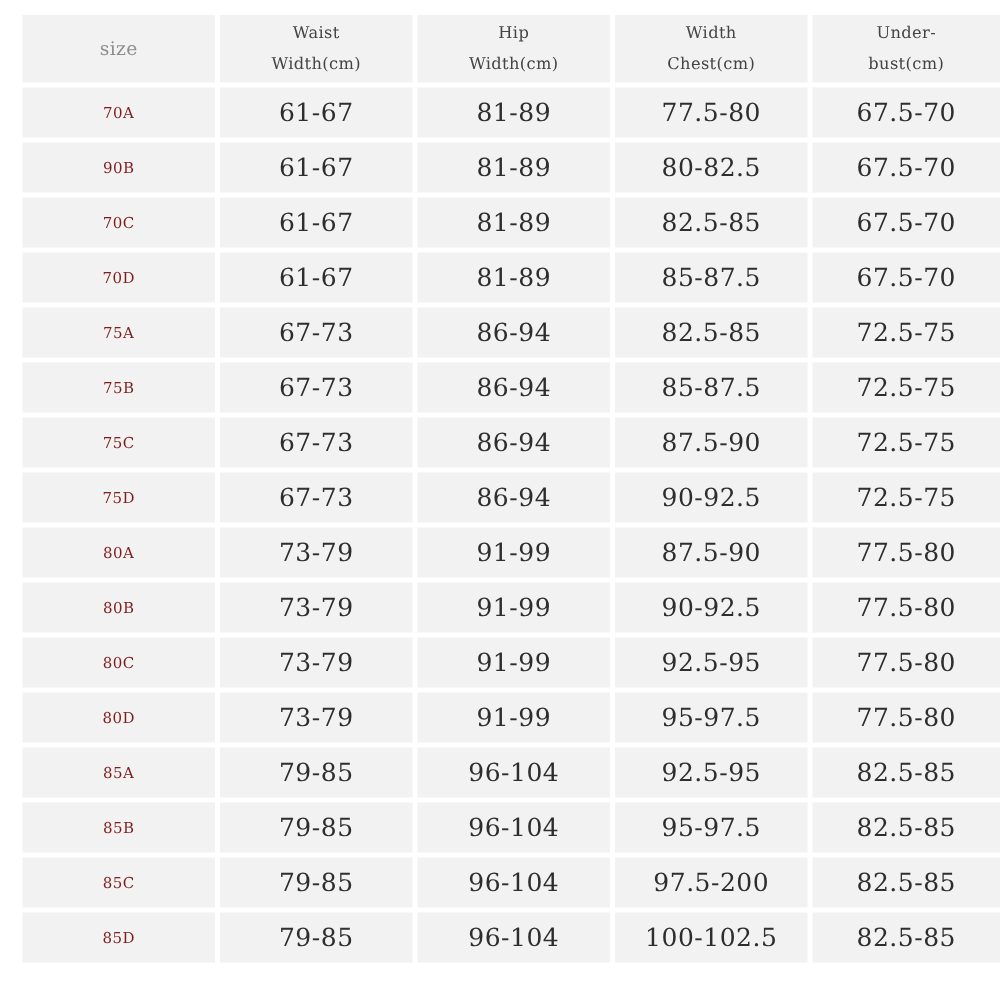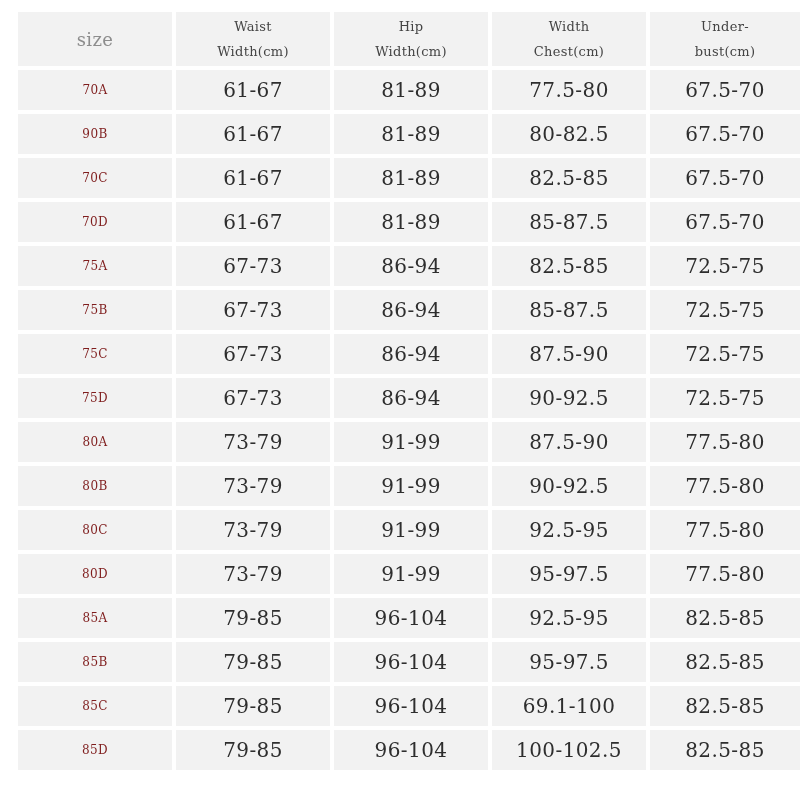--- a/index.html
+++ b/index.html
@@ -68,21 +68,21 @@
     height: 54px;
     font-weight: normal;
     font-size: 13px;
     line-height: 25px;
     color: #444444;
     letter-spacing: 0.3px;
   }
 
   .size-table thead th.head-size {
     color: #8d8d8d;
-    font-size: 18px;
+    font-size: 15px;
   }
 
   .head-line {
     display: block;
   }
 
   .size-table tbody td {
     height: 40px;
     font-size: 20px;
     color: #2e2e2e;
@@ -228,21 +228,21 @@
         <td class="cell-size">85B</td>
         <td>79-85</td>
         <td>96-104</td>
         <td>95-97.5</td>
         <td>82.5-85</td>
       </tr>
       <tr>
         <td class="cell-size">85C</td>
         <td>79-85</td>
         <td>96-104</td>
-        <td>69.1-100</td>
+        <td>97.5-200</td>
         <td>82.5-85</td>
       </tr>
       <tr>
         <td class="cell-size">85D</td>
         <td>79-85</td>
         <td>96-104</td>
         <td>100-102.5</td>
         <td>82.5-85</td>
       </tr>
     </tbody>

